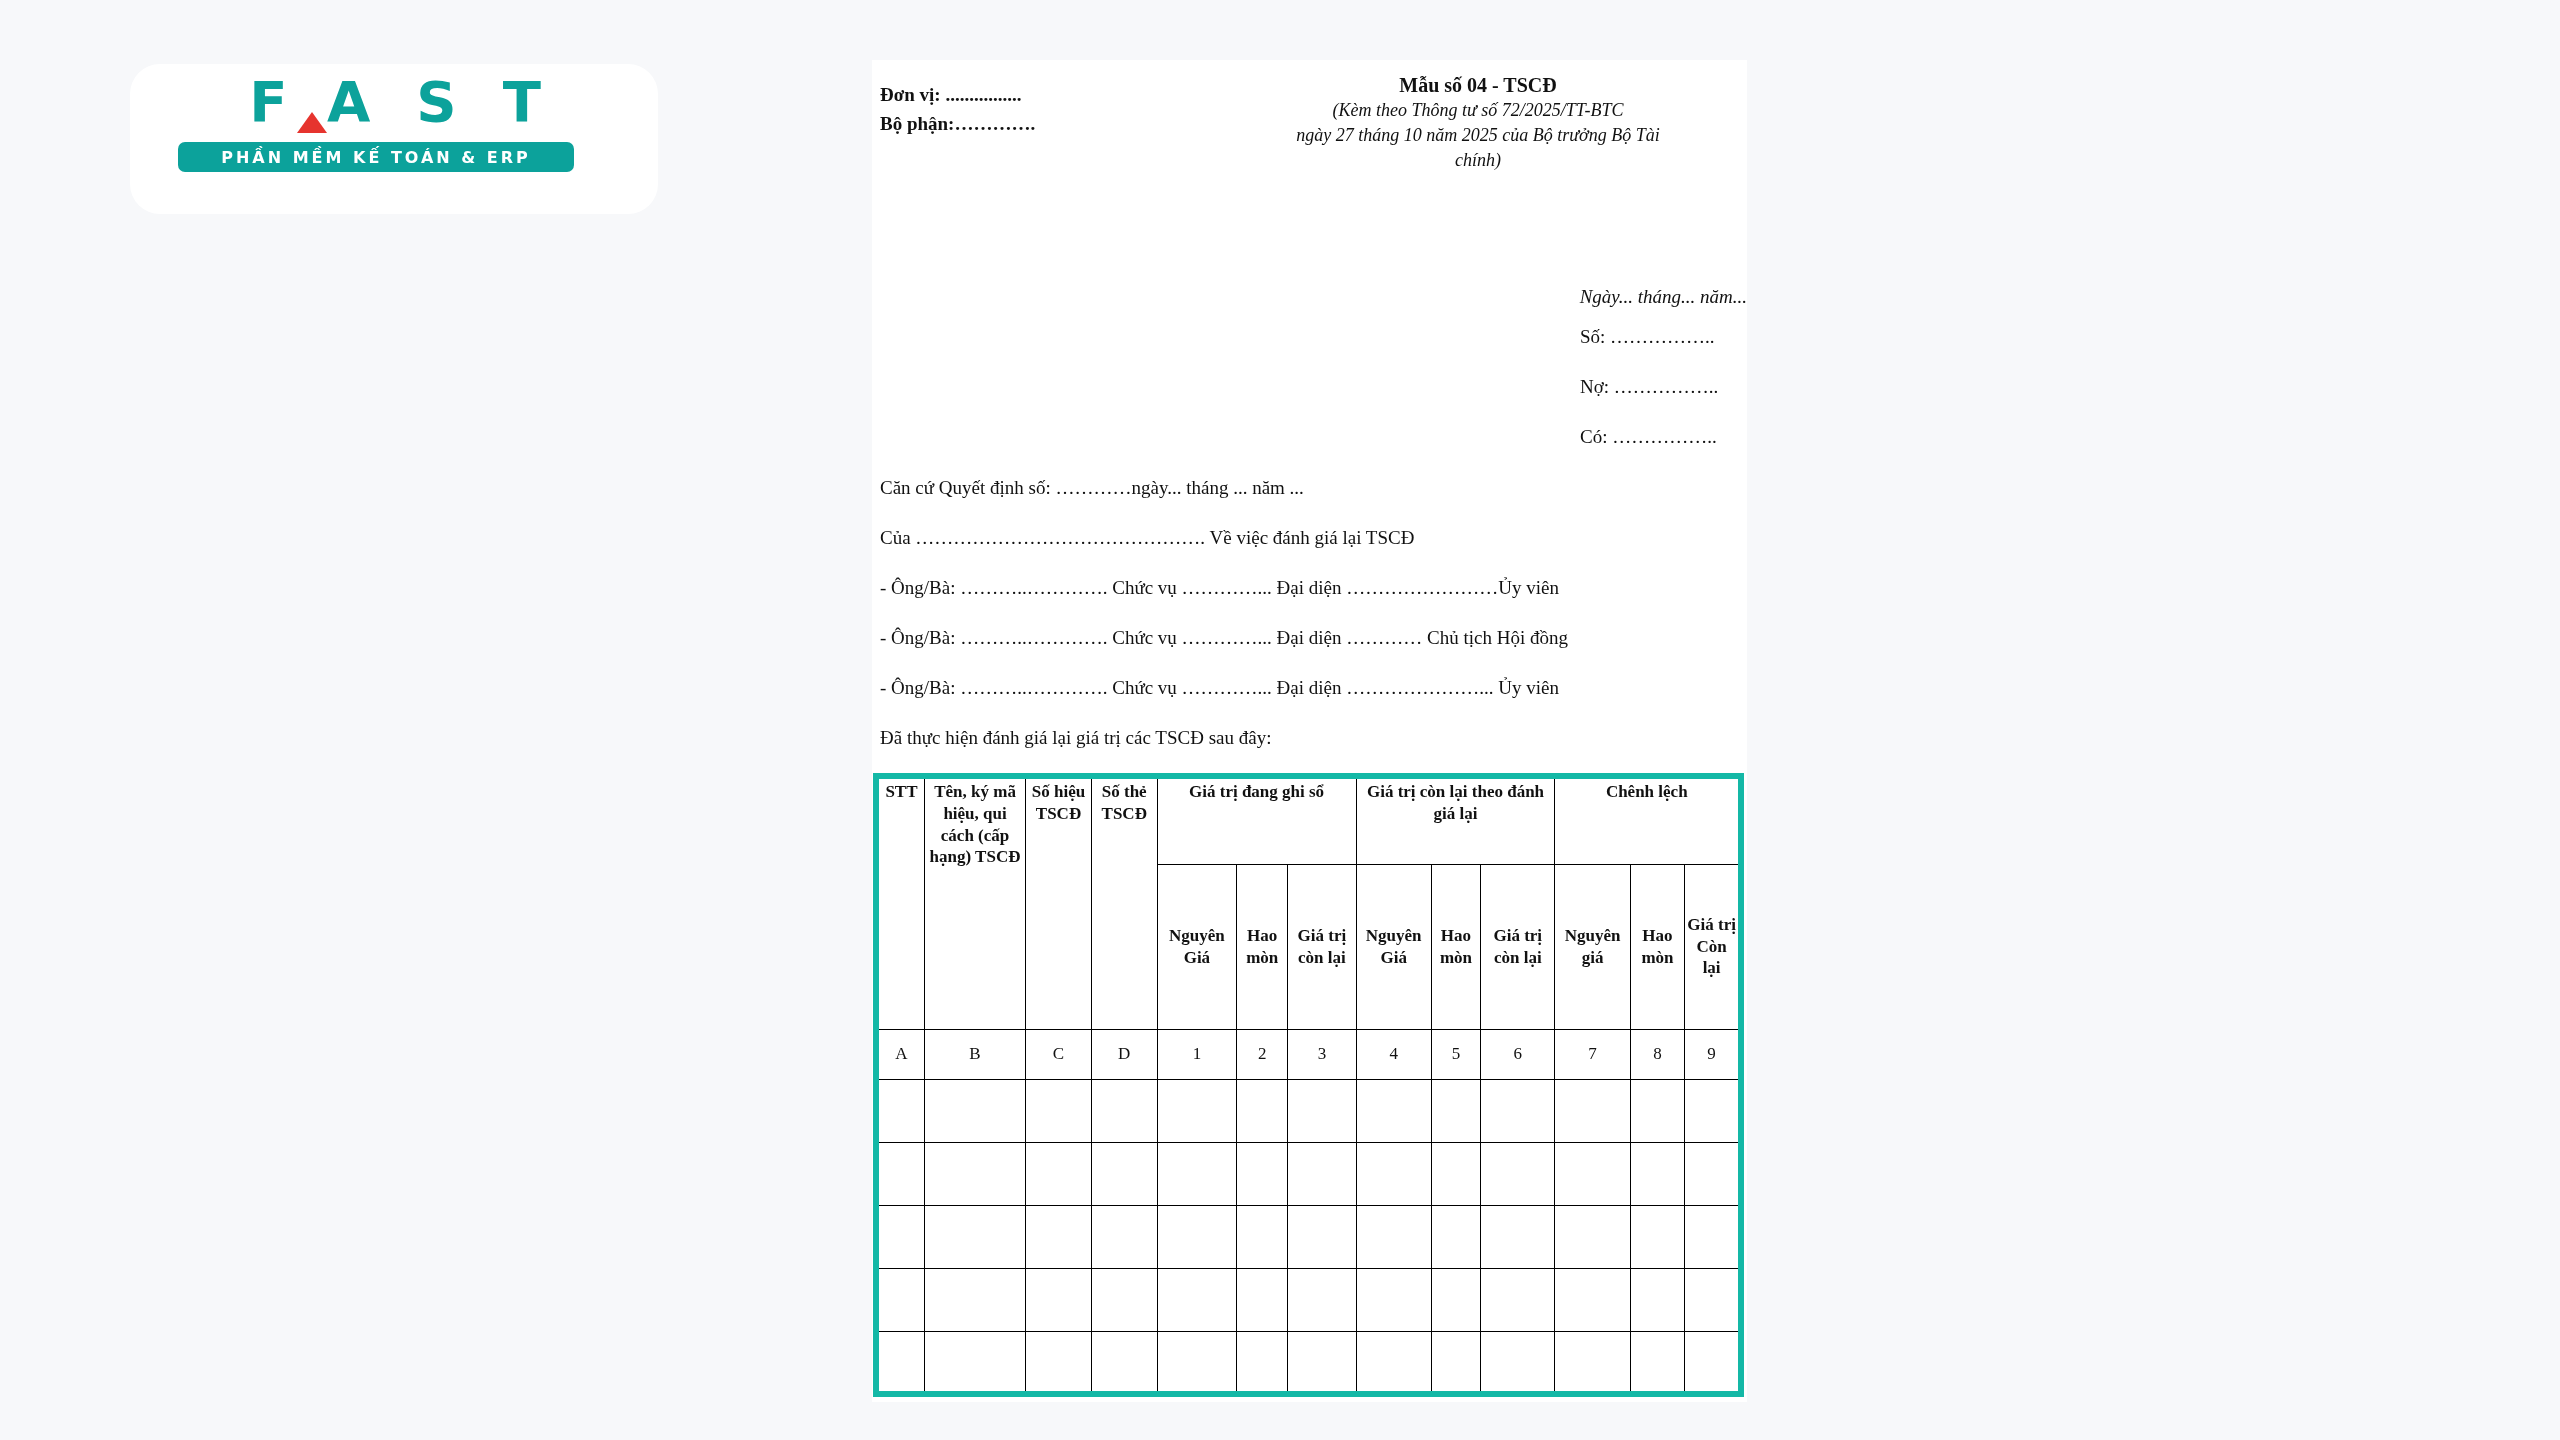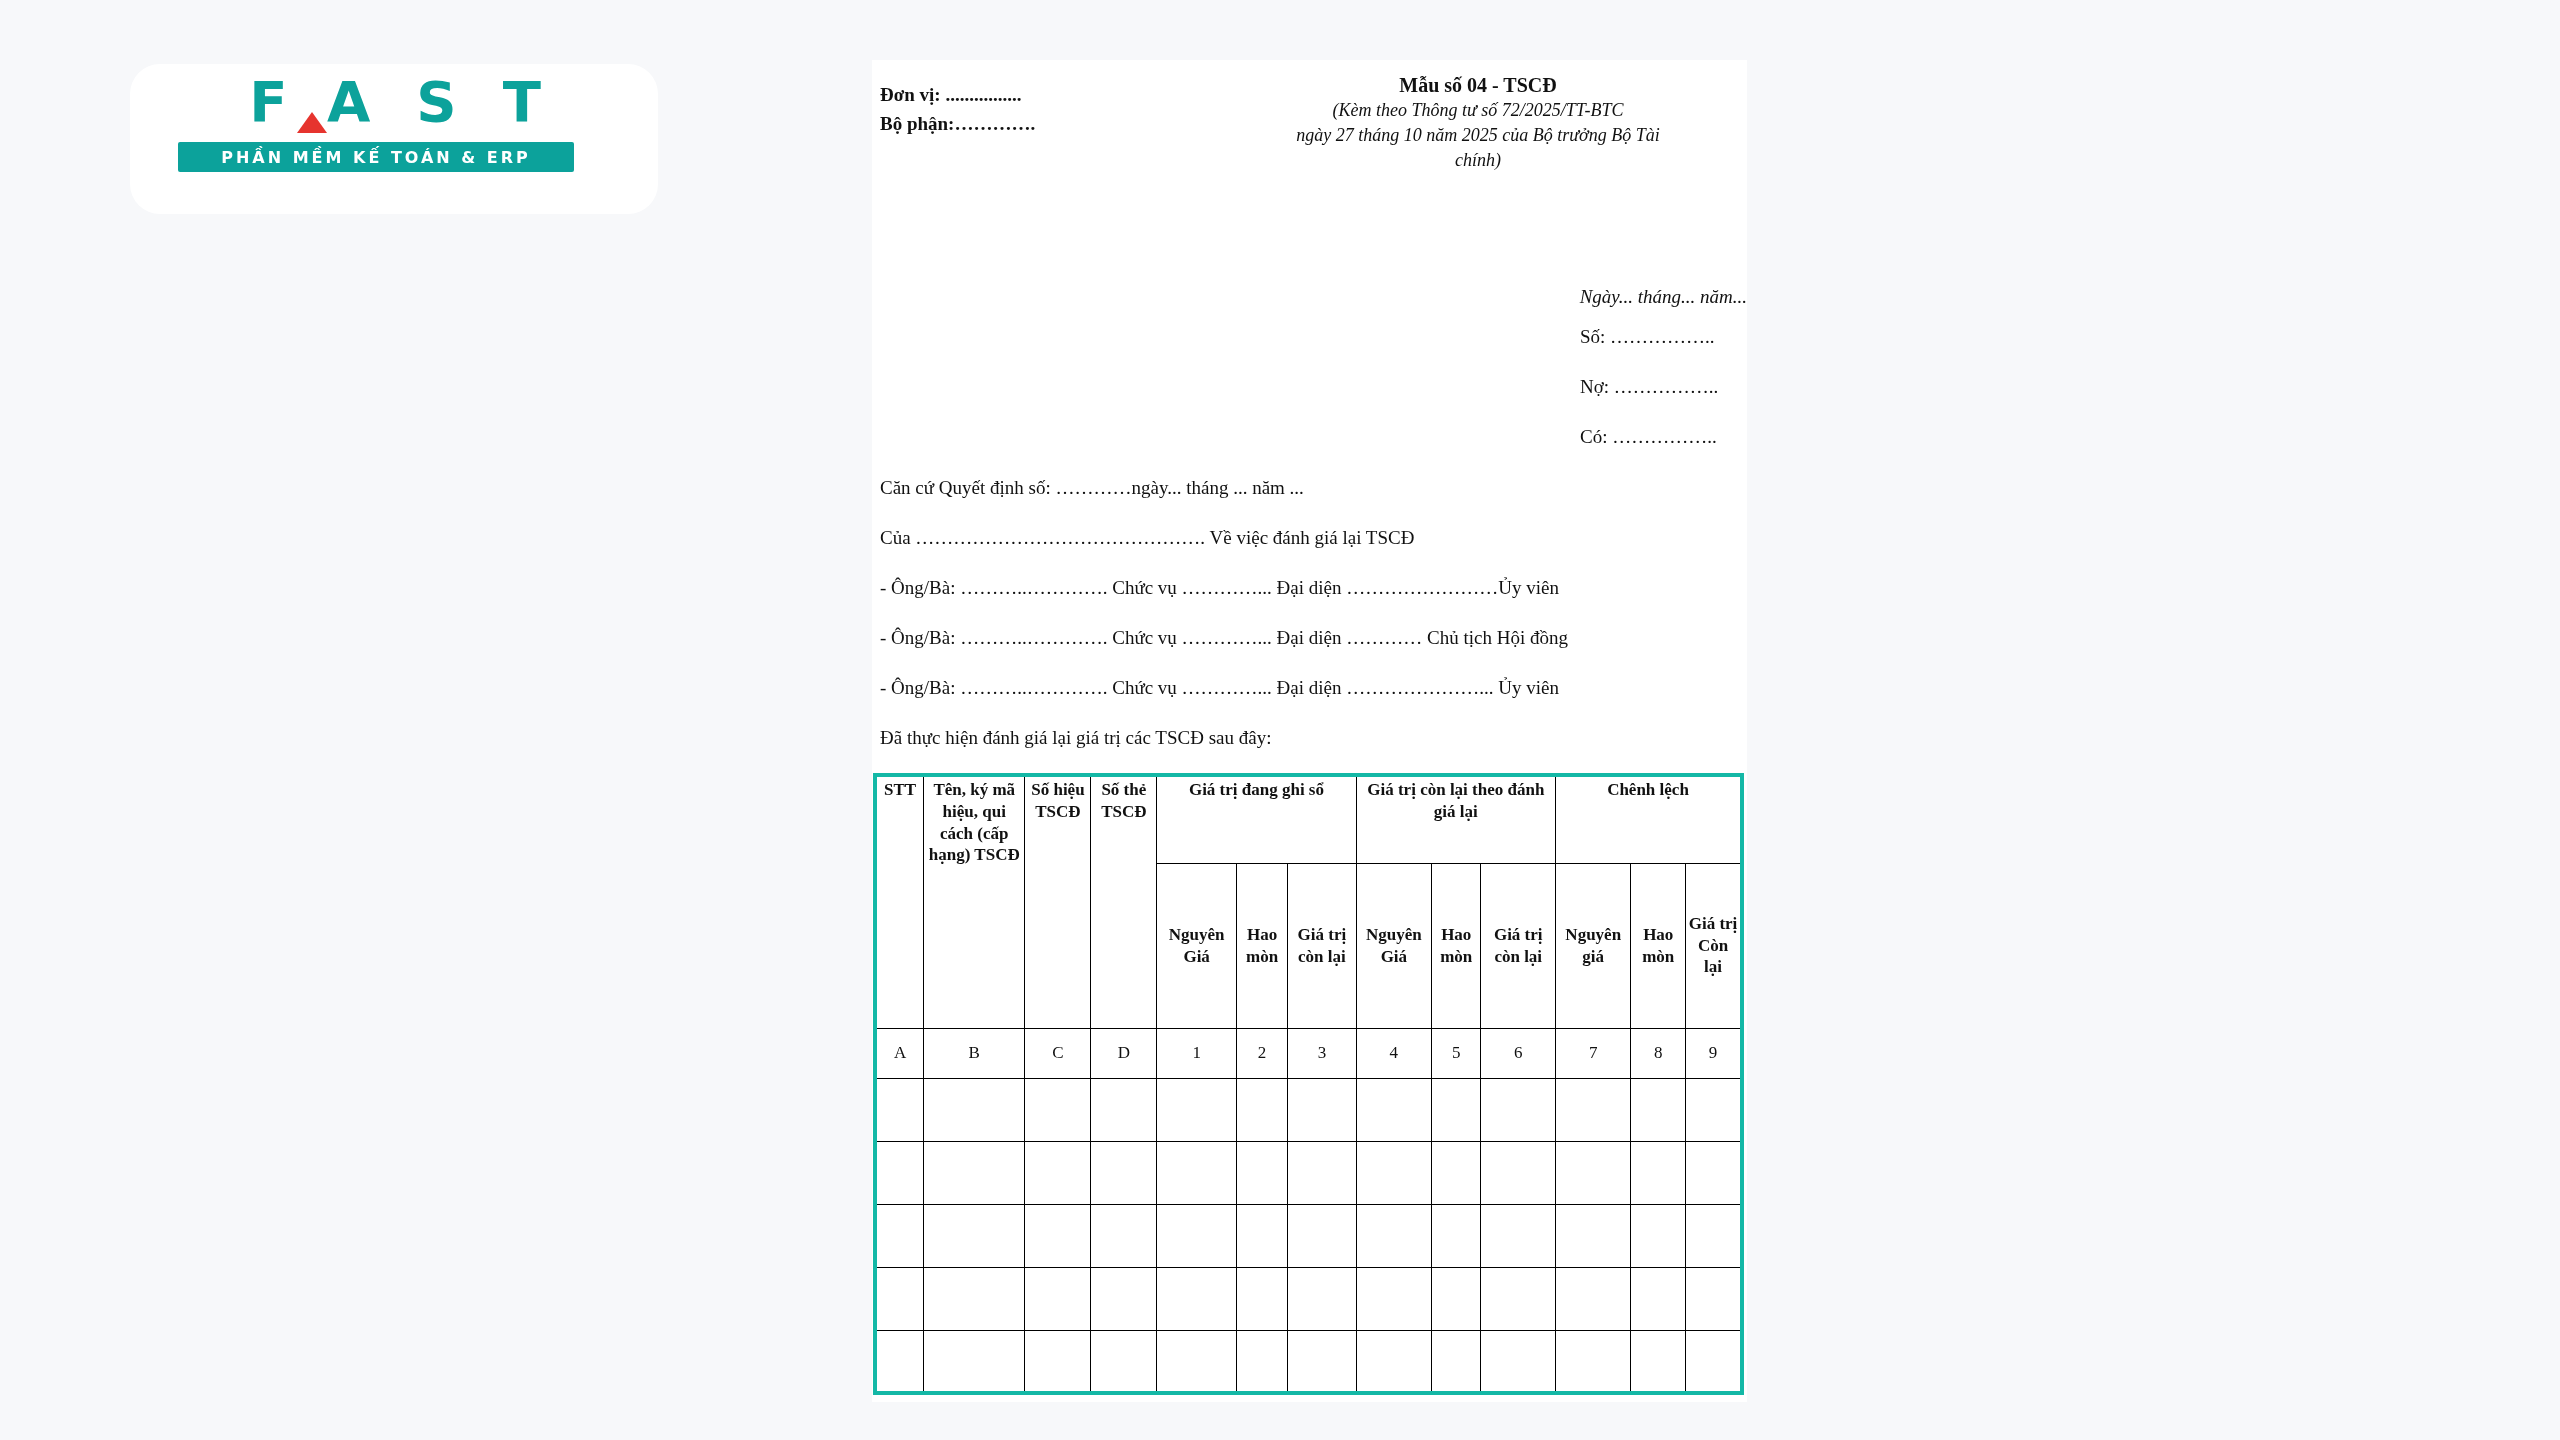--- a/index.html
+++ b/index.html
@@ -37,21 +37,21 @@
     left: 167px; top: 48px;
     width: 0; height: 0;
     border-left: 15px solid transparent;
     border-right: 15px solid transparent;
     border-bottom: 21px solid #e6342e;
   }
   .logo-banner {
     margin: 12px 0 0 48px;
     width: 396px; height: 30px;
     background: #0ca29b;
-    border-radius: 2px;
+    border-radius: 7px;
     display: flex; align-items: center; justify-content: center;
     font-family: "DejaVu Sans", "Liberation Sans", sans-serif;
     font-size: 16px; font-weight: 700;
     letter-spacing: 3px;
     color: #ffffff;
     white-space: nowrap;
   }
 
   
   .paper {
@@ -91,21 +91,21 @@
     font-size: 19px;
   }
   .body-lines div { height: 50px; line-height: 50px; white-space: nowrap; }
 
   
   .asset-table {
     position: absolute; left: 1px; top: 713px;
     width: 871px;
     border-collapse: collapse;
     table-layout: fixed;
-    border: 4px solid #14b8a6;
+    border: 6px solid #14b8a6;
   }
   .asset-table th, .asset-table td {
     border: 1.5px solid #000;
     font-size: 17px;
     text-align: center;
     padding: 2px 1px;
     overflow: hidden;
     word-wrap: break-word;
     line-height: 1.28;
   }

